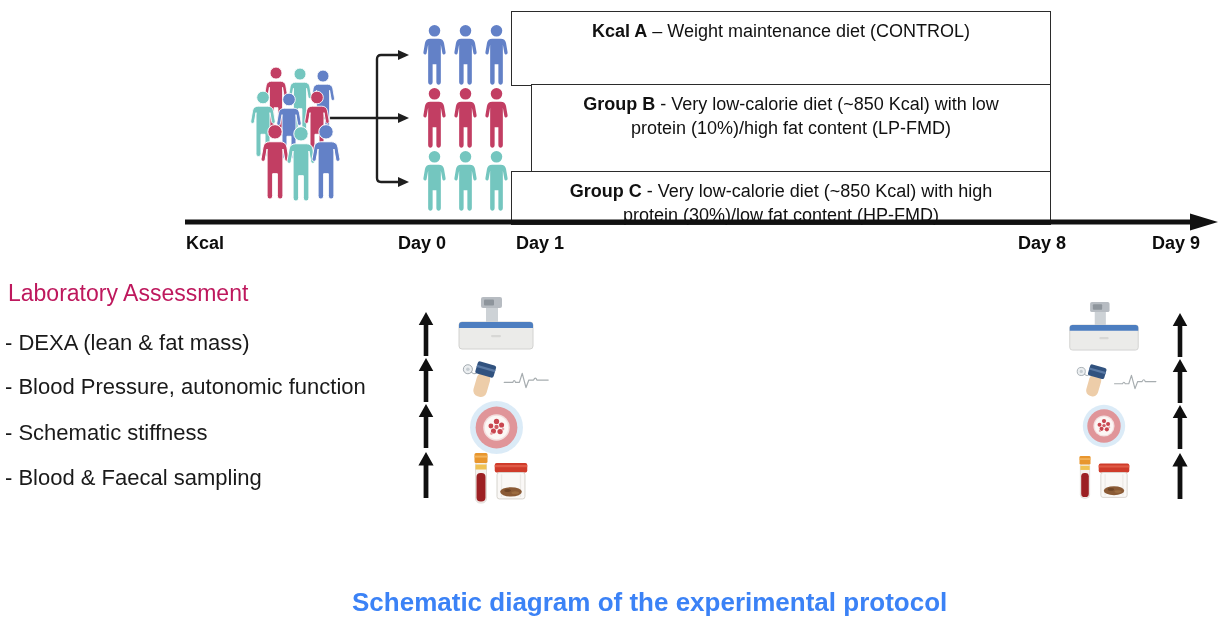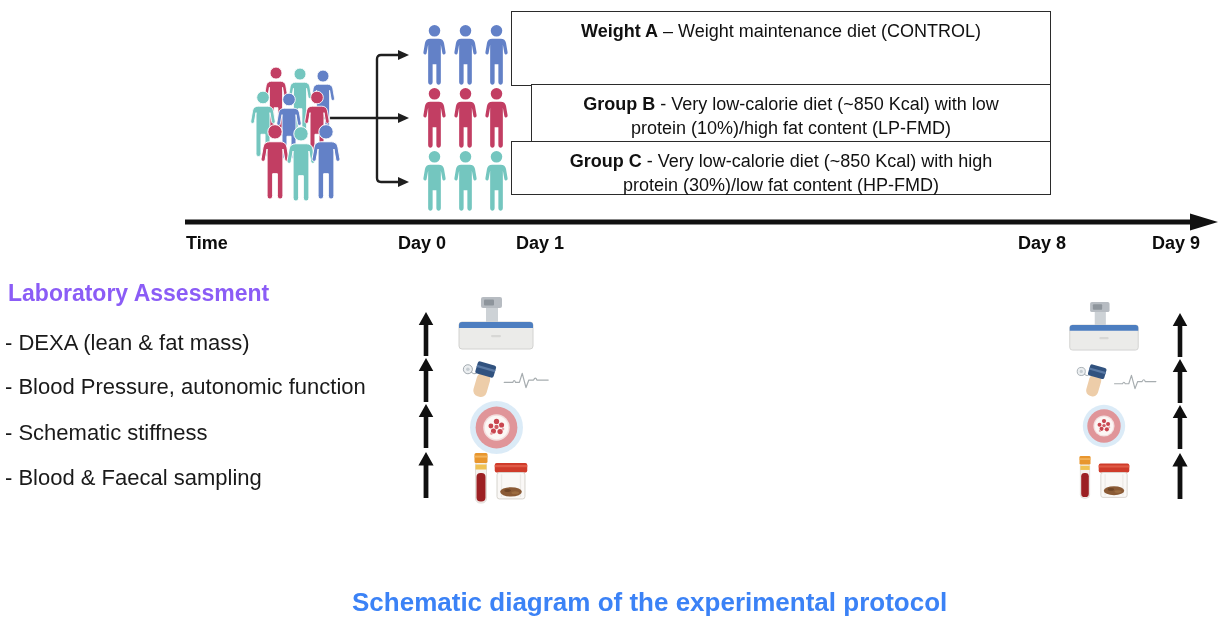--- a/index.html
+++ b/index.html
@@ -9,28 +9,28 @@
   }
   .abs{position:absolute;}
   
   .boxes{position:absolute;left:511px;top:11px;width:540px;}
   .gbox{
     box-sizing:border-box;border:1.6px solid #2b2b2b;background:#fff;
     text-align:center;font-size:18px;line-height:24px;padding:7px 28px 0 28px;
   }
   .gbox + .gbox{margin-top:-1.6px;}
   .gbox-a{height:75px;}
-  .gbox-b{height:58px;margin-left:20px;}
+  .gbox-b{height:88px;margin-left:20px;}
   .gbox-c{height:54px;}
   .gname{font-weight:bold;}
   
   .tlabel{position:absolute;top:233px;font-size:18px;font-weight:bold;color:#0d0d0d;white-space:nowrap;}
   .tlabel.centered{transform:translateX(-50%);}
   
-  .lab-title{position:absolute;left:8px;top:280px;font-size:23px;font-weight:bold;color:#8b5cf6;}
+  .lab-title{position:absolute;left:8px;top:280px;font-size:23px;font-weight:normal;color:#be185d;}
   .lab-item{position:absolute;left:5px;font-size:22px;color:#1a1a1a;white-space:nowrap;}
   
   .caption{position:absolute;left:352px;top:587px;font-size:26px;font-weight:bold;color:#3b82f6;white-space:nowrap;}
   svg{display:block;}
 </style>
 </head>
 <body>
 
 <div class="stage">
 
@@ -132,39 +132,39 @@
     </g>
     <g>
       <use href="#person" x="0" y="128" width="29" height="62" fill="#74c6bf"></use>
       <use href="#person" x="31" y="128" width="29" height="62" fill="#74c6bf"></use>
       <use href="#person" x="62" y="128" width="29" height="62" fill="#74c6bf"></use>
     </g>
   </svg>
 
   <div class="boxes">
     <div class="gbox gbox-a">
-      <span class="gname">Weight A</span>
+      <span class="gname">Kcal A</span>
       <span>– Weight maintenance diet (CONTROL)</span>
     </div>
     <div class="gbox gbox-b">
       <span class="gname">Group B</span>
       <span>- Very low-calorie diet (~850 Kcal) with low protein (10%)/high fat content (LP-FMD)</span>
     </div>
     <div class="gbox gbox-c">
       <span class="gname">Group C</span>
       <span>- Very low-calorie diet (~850 Kcal) with high protein (30%)/low fat content (HP-FMD)</span>
     </div>
   </div>
 
   <svg class="abs" style="left:180px;top:210px" width="1040" height="26" viewBox="0 0 1040 26">
     <rect x="5" y="9.5" width="1008" height="5" fill="#111111"></rect>
     <polygon points="1010,3.5 1038,12 1010,20.5" fill="#111111"></polygon>
   </svg>
 
-  <span class="tlabel" style="left:186px">Time</span>
+  <span class="tlabel" style="left:186px">Kcal</span>
   <span class="tlabel centered" style="left:422px">Day 0</span>
   <span class="tlabel centered" style="left:540px">Day 1</span>
   <span class="tlabel centered" style="left:1042px">Day 8</span>
   <span class="tlabel centered" style="left:1176px">Day 9</span>
 
   <div class="lab-title">Laboratory Assessment</div>
   <div class="lab-item" style="top:330px">- DEXA (lean &amp; fat mass)</div>
   <div class="lab-item" style="top:374px">- Blood Pressure, autonomic function</div>
   <div class="lab-item" style="top:420px">- Schematic stiffness</div>
   <div class="lab-item" style="top:465px">- Blood &amp; Faecal sampling</div>

